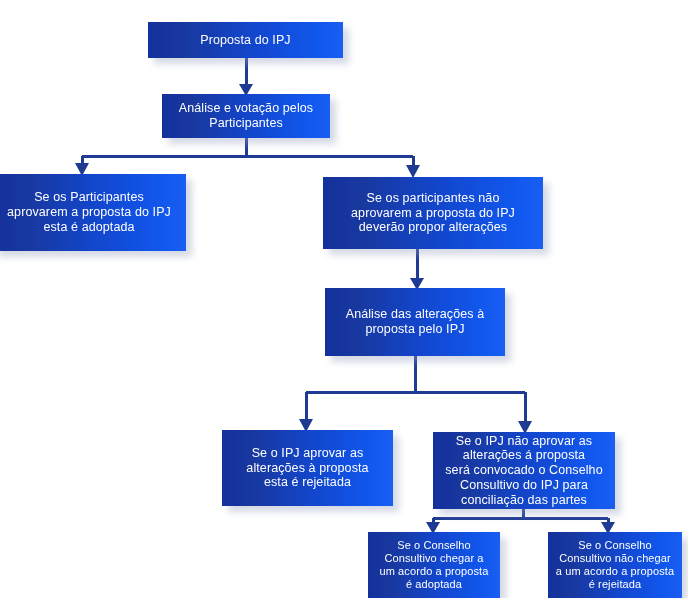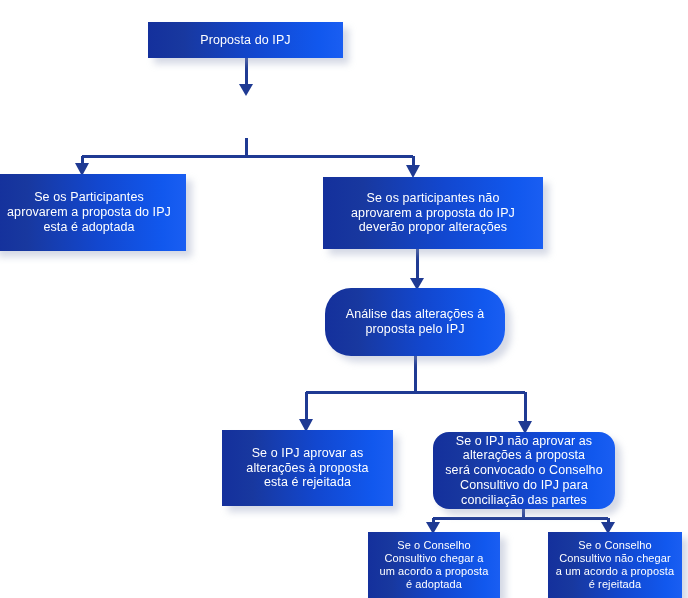--- a/index.html
+++ b/index.html
@@ -29,23 +29,23 @@
     box-shadow:6px 6px 7px rgba(150,160,190,0.40);
     white-space:pre-line;
     overflow:visible;
   }
   .node span{display:block;width:100%;}
 
   .n1{left:148px;top:22px;width:195px;height:36px;font-size:12.5px;}
   .n2{left:162px;top:94px;width:168px;height:44px;font-size:12.5px;}
   .n3{left:-8px;top:174px;width:194px;height:77px;font-size:12.5px;}
   .n4{left:323px;top:177px;width:220px;height:72px;font-size:12.5px;}
-  .n5{left:325px;top:288px;width:180px;height:68px;font-size:12.5px;border-radius:26px;}
+  .n5{left:325px;top:288px;width:180px;height:68px;font-size:12.5px;}
   .n6{left:222px;top:430px;width:171px;height:76px;font-size:12.5px;}
-  .n7{left:433px;top:432px;width:182px;height:77px;font-size:12.5px;border-radius:16px;}
+  .n7{left:433px;top:432px;width:182px;height:77px;font-size:12.5px;}
   .n8{left:368px;top:532px;width:132px;height:66px;font-size:11px;}
   .n9{left:548px;top:532px;width:134px;height:66px;font-size:11px;}
 </style>
 </head>
 <body>
 
 <div id="stage">
 
   <svg id="wires" viewBox="0 0 688 598" width="688" height="598" xmlns="http://www.w3.org/2000/svg">
     <g stroke="#1F3A93" stroke-width="3" fill="none" shape-rendering="crispEdges">
@@ -78,20 +78,24 @@
       <polygon points="518,421 532,421 525,434"></polygon>
       <polygon points="426,522 440,522 433,534"></polygon>
       <polygon points="601,522 615,522 608,534"></polygon>
     </g>
   </svg>
 
   <div class="node n1">
     <span>Proposta do IPJ</span>
   </div>
 
+  <div class="node n2">
+    <span>Análise e votação pelos
+Participantes</span>
+  </div>
 
   <div class="node n3">
     <span>Se os Participantes
 aprovarem a proposta do IPJ
 esta é adoptada</span>
   </div>
 
   <div class="node n4">
     <span>Se os participantes não
 aprovarem a proposta do IPJ

